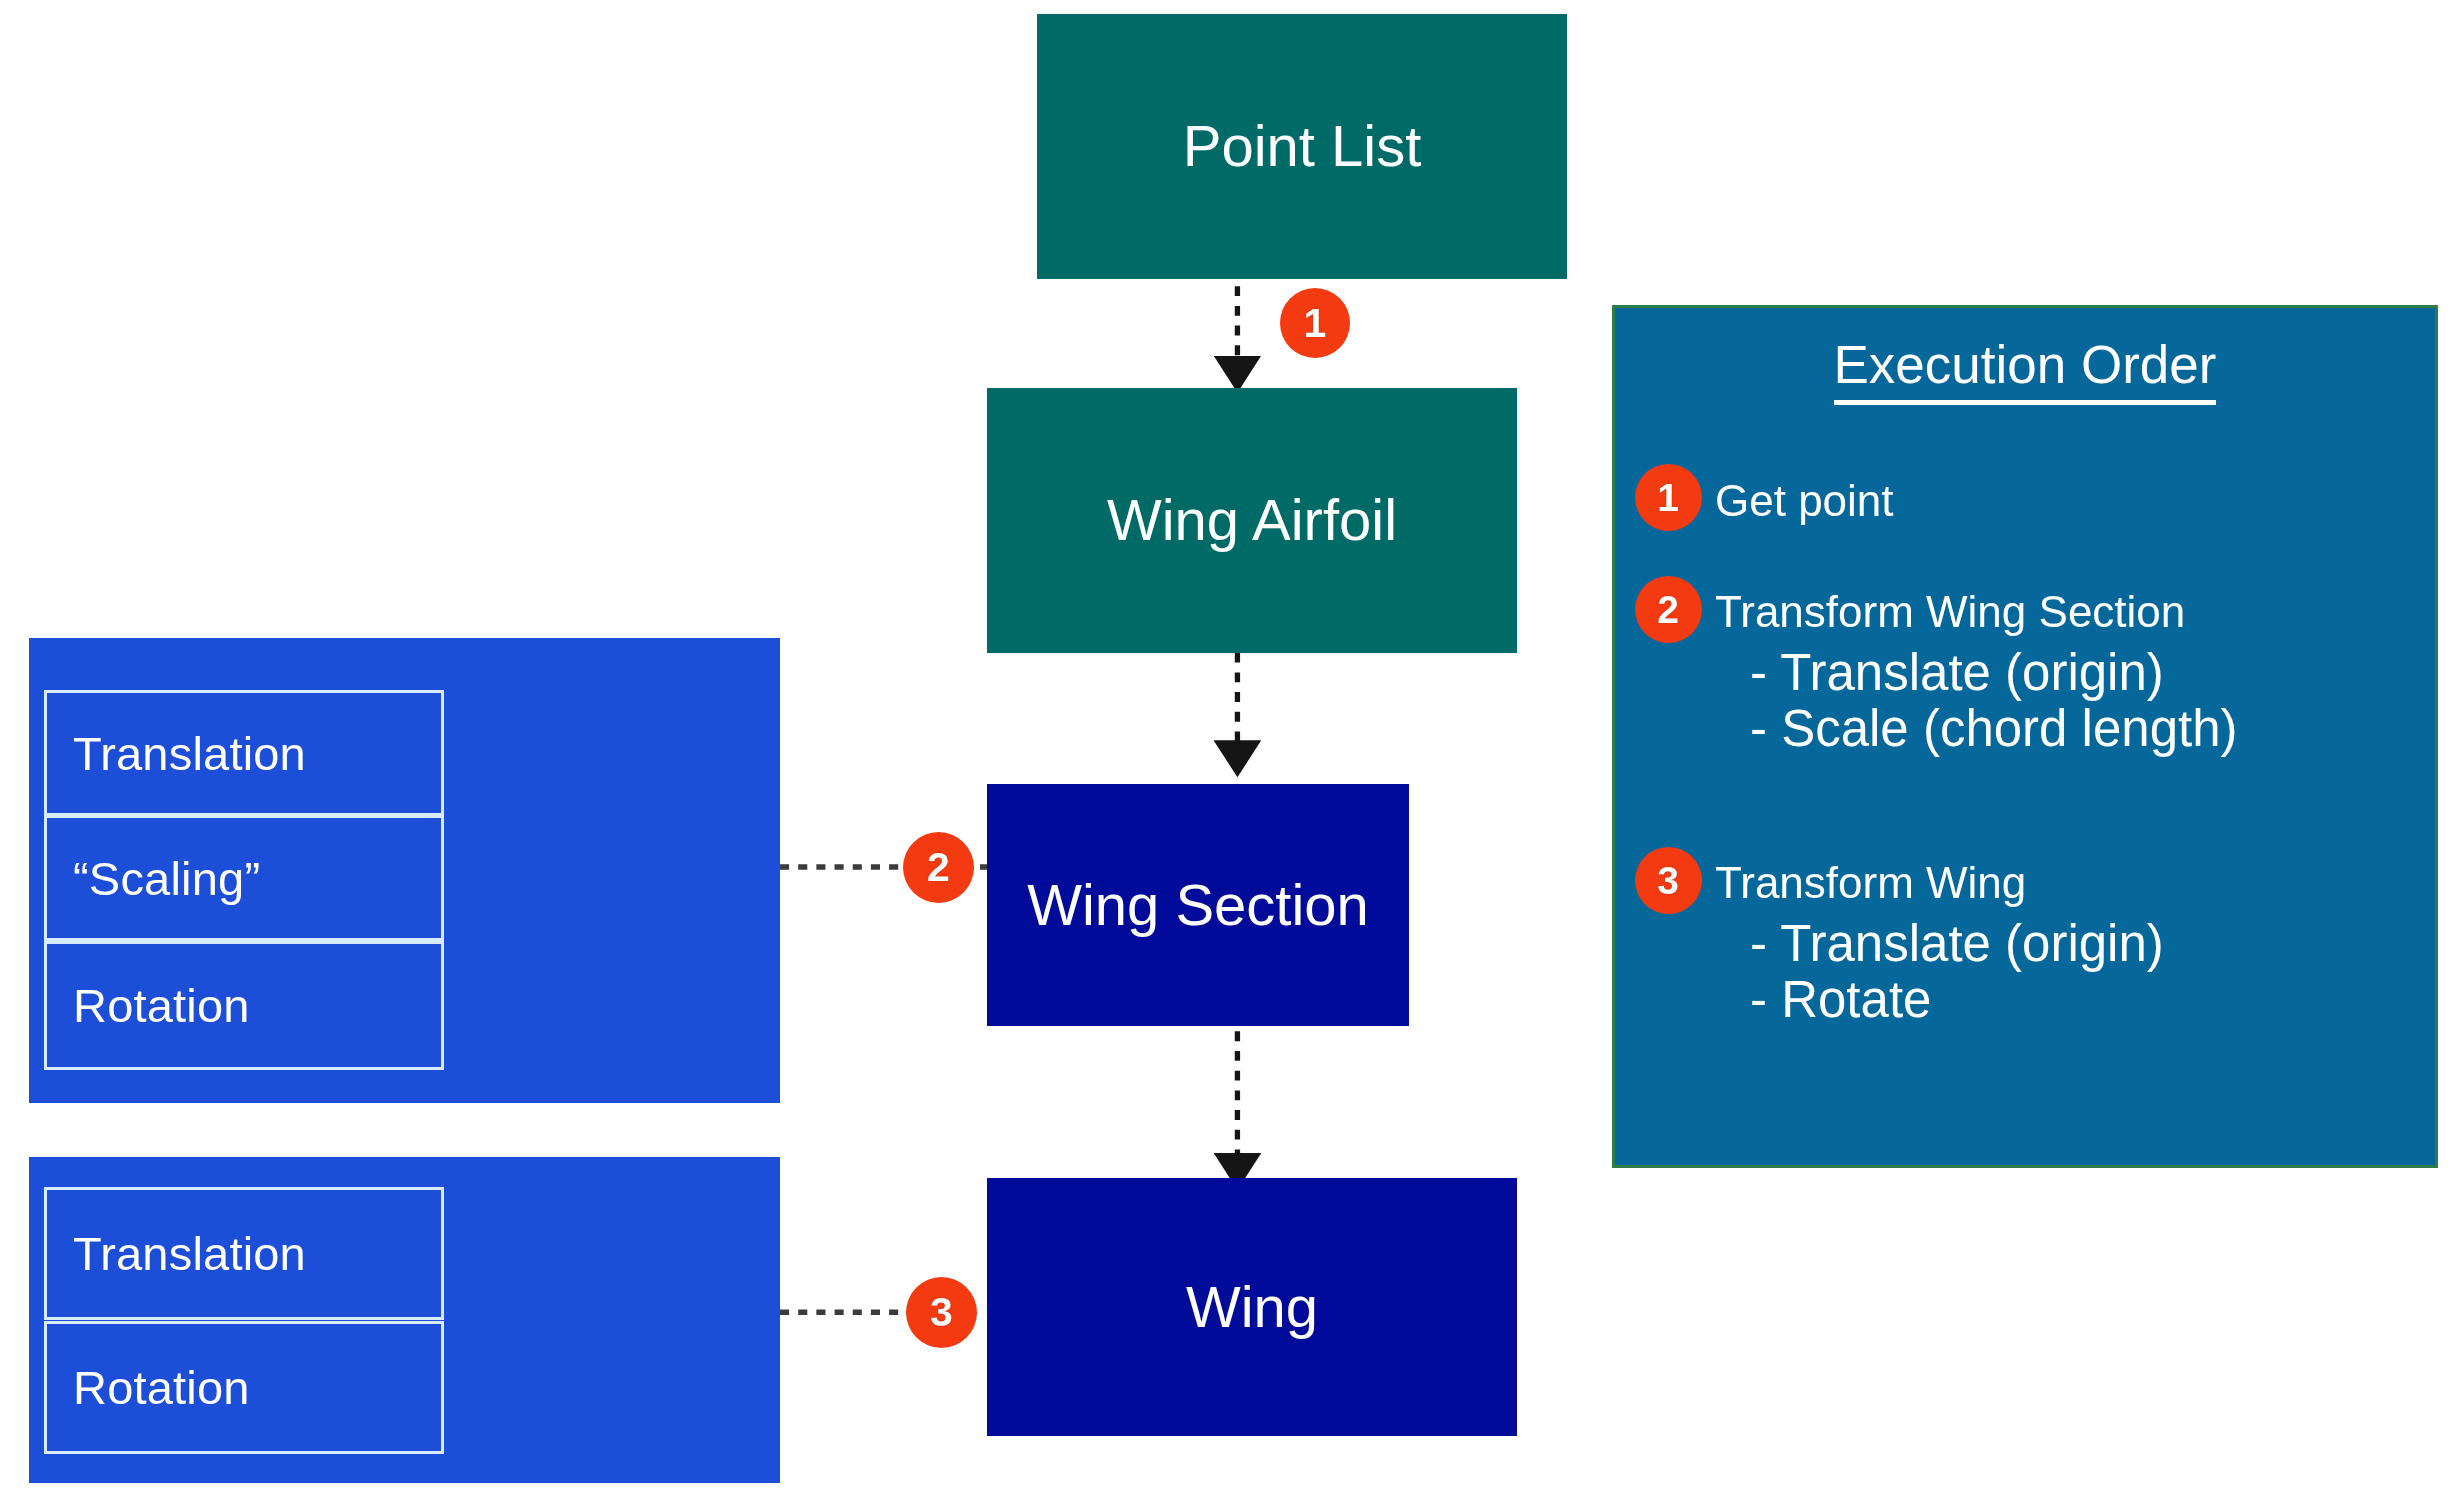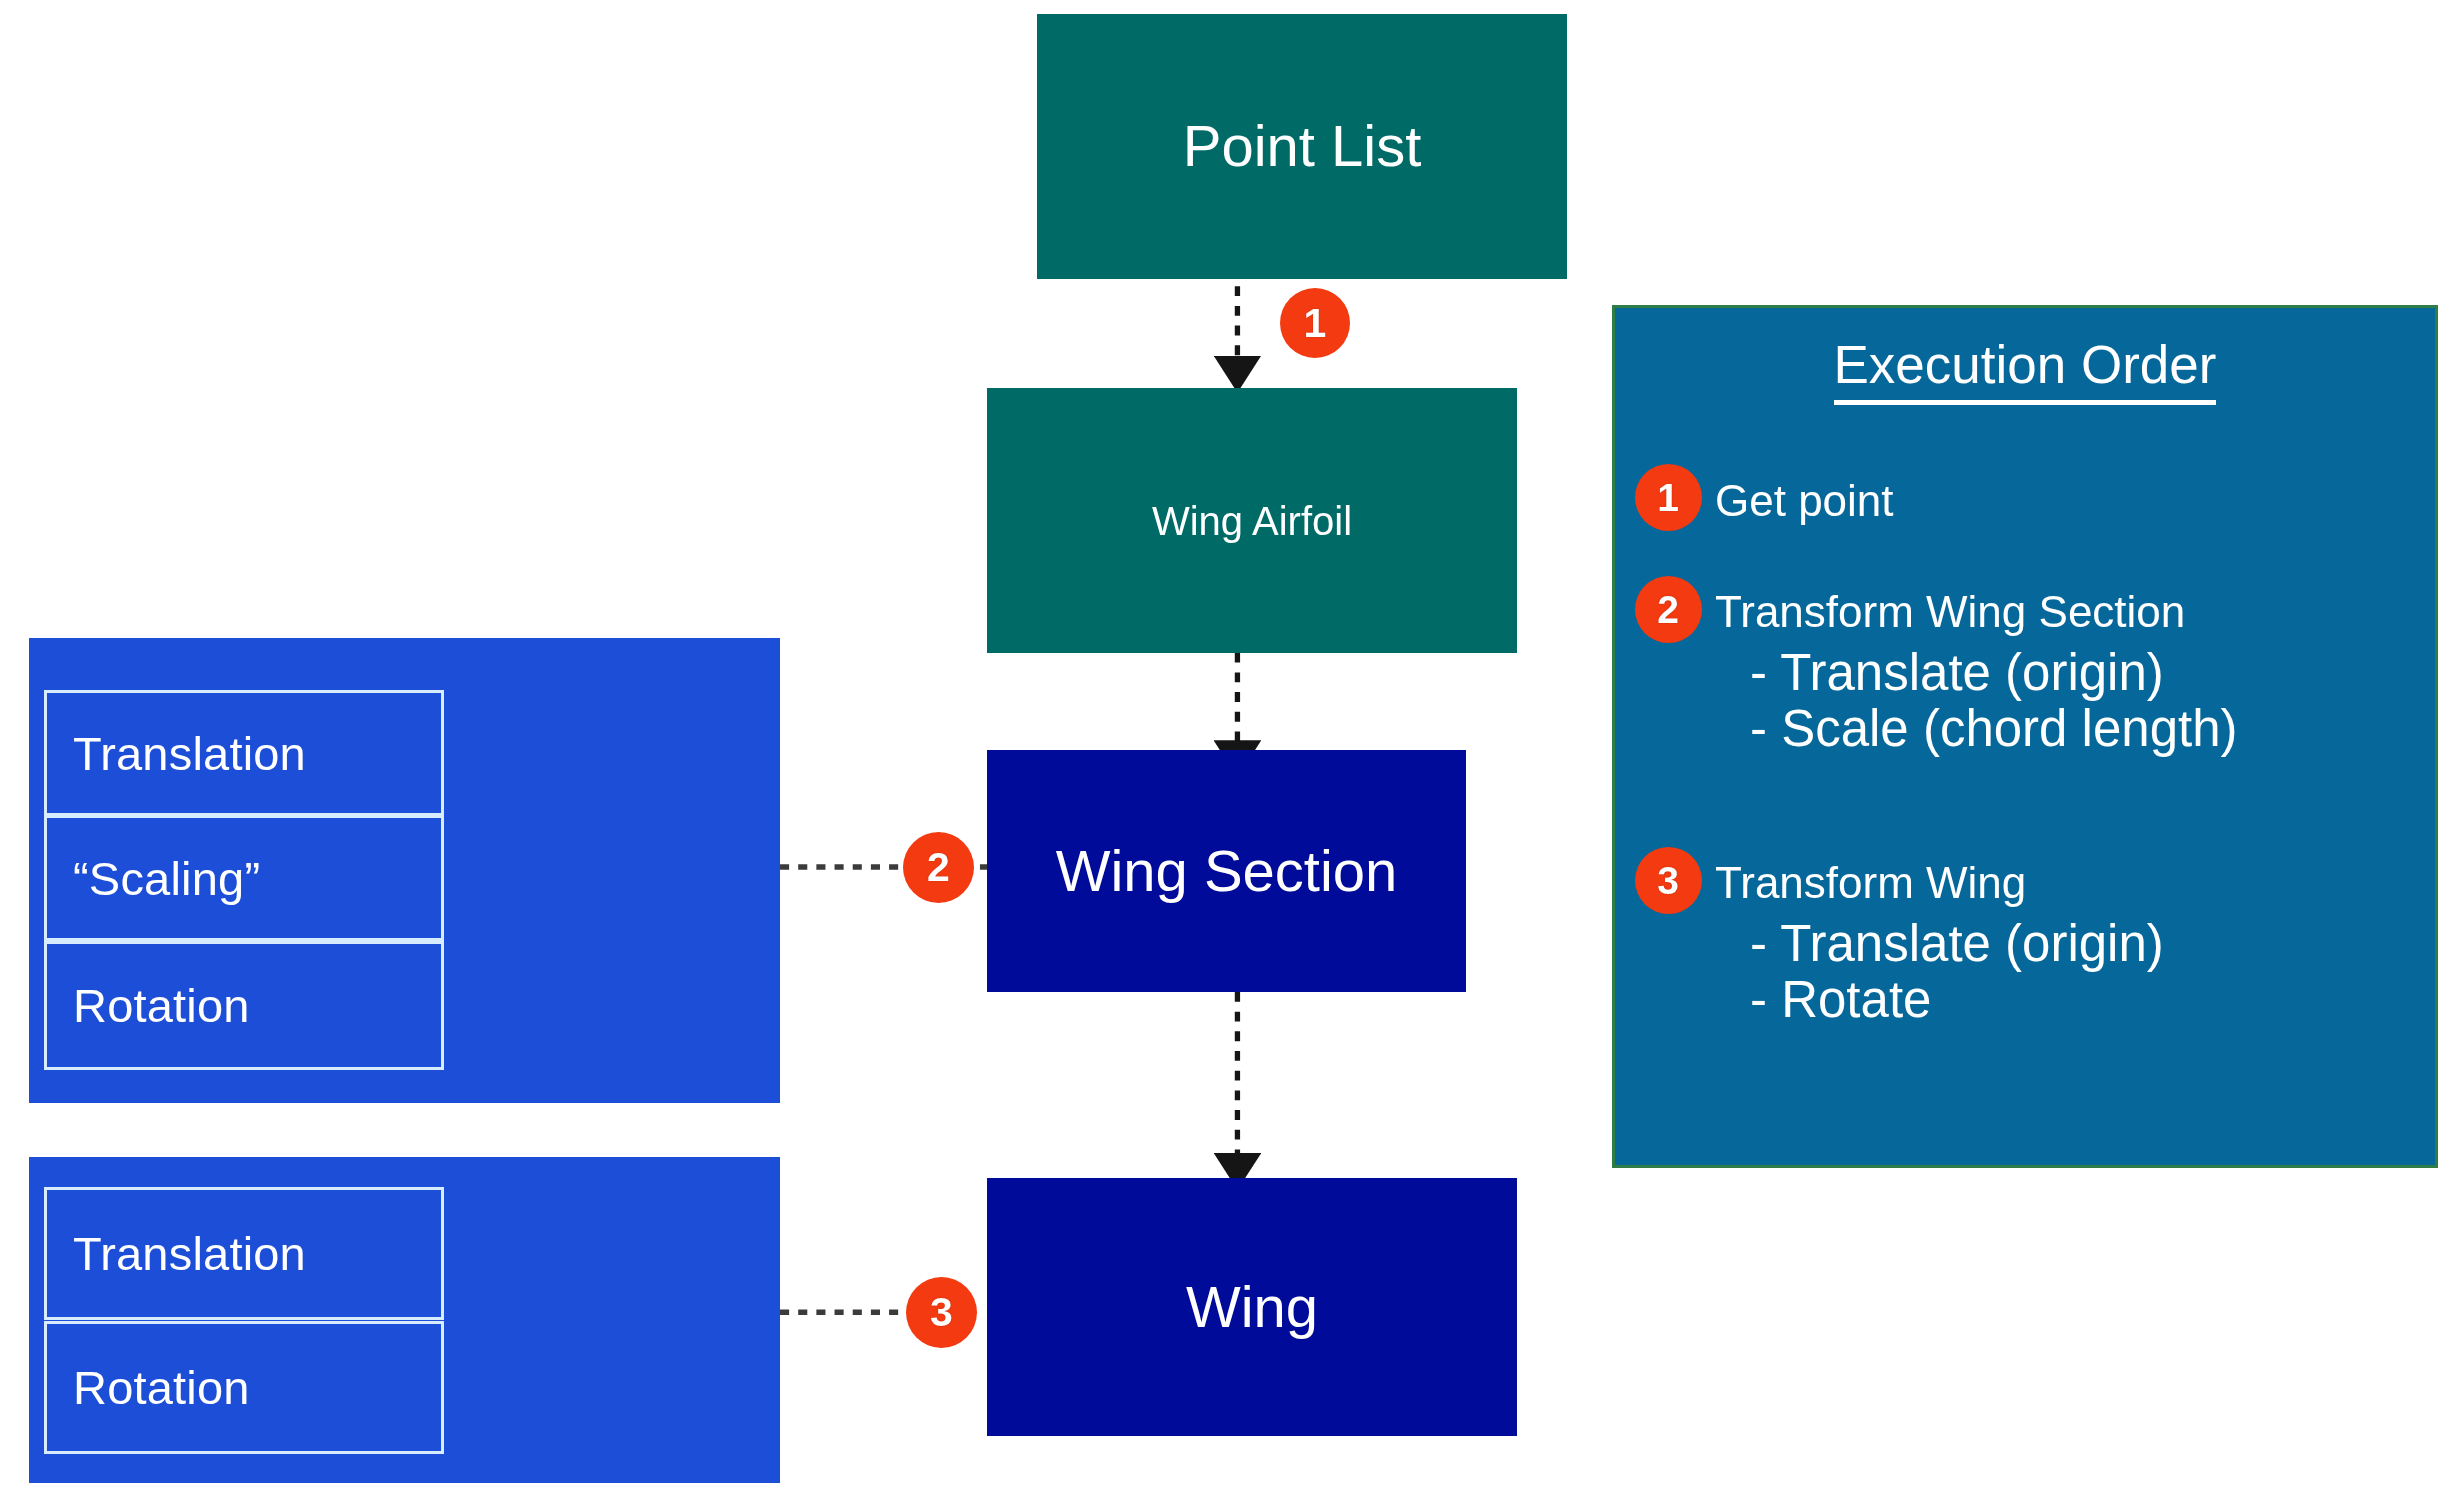--- a/index.html
+++ b/index.html
@@ -122,24 +122,24 @@
     </g>
     <path d="M960,1690 L1022,1733 L960,1778 z" fill="#ffffff"></path>
     <line x1="1030" y1="1733" x2="1275" y2="1733" stroke="#3b3b3b" stroke-width="7" stroke-dasharray="12,12"></line>
   </svg>
 
   <div class="node node-teal" style="left:1037px;top:13.6px;width:530px;height:265px;">
     <span class="label" style="font-size:58px;">Point List</span>
   </div>
 
   <div class="node node-teal" style="left:987px;top:388px;width:530px;height:265px;">
-    <span class="label" style="font-size:40px;">Wing Airfoil</span>
-  </div>
-
-  <div class="node node-navy" style="left:987px;top:750px;width:479px;height:242px;">
+    <span class="label" style="font-size:58px;">Wing Airfoil</span>
+  </div>
+
+  <div class="node node-navy" style="left:987px;top:784px;width:422px;height:242px;">
     <span class="label" style="font-size:58px;">Wing Section</span>
   </div>
 
   <div class="node node-navy" style="left:987px;top:1178px;width:530px;height:258px;">
     <span class="label" style="font-size:58px;">Wing</span>
   </div>
 
   <div class="tbox" style="left:29px;top:638px;width:751px;height:465px;">
 
     <div class="tsub" style="left:15px;top:52px;width:400px;height:126px;">

